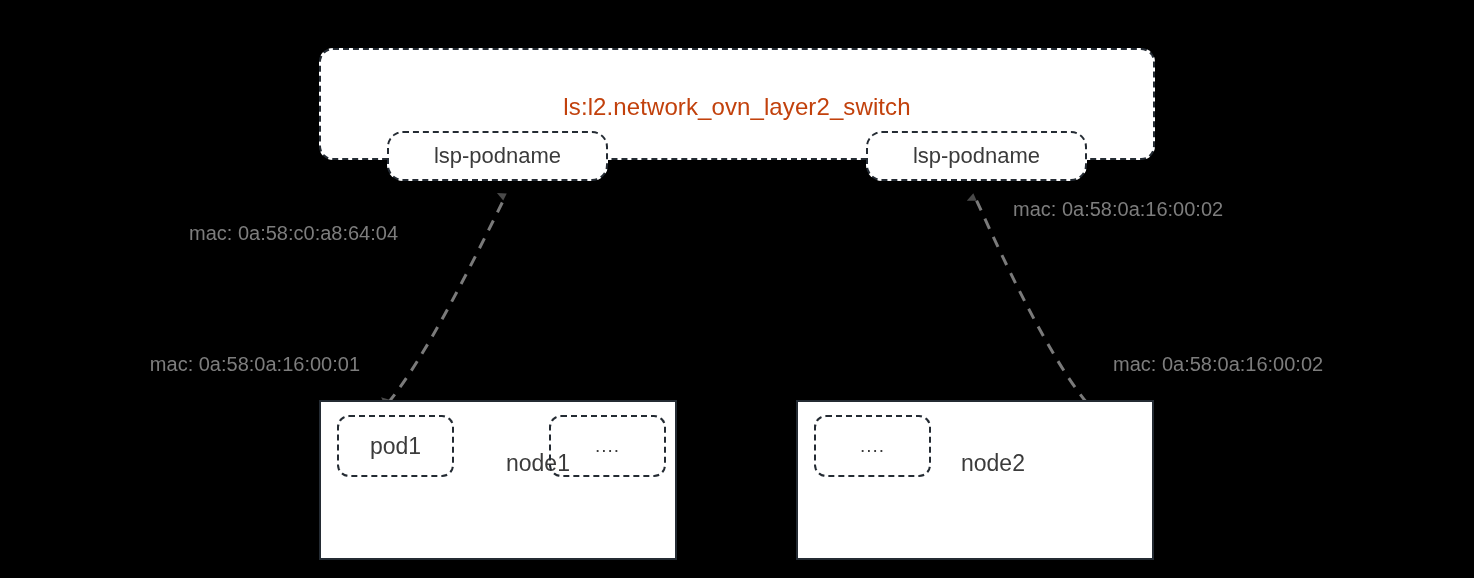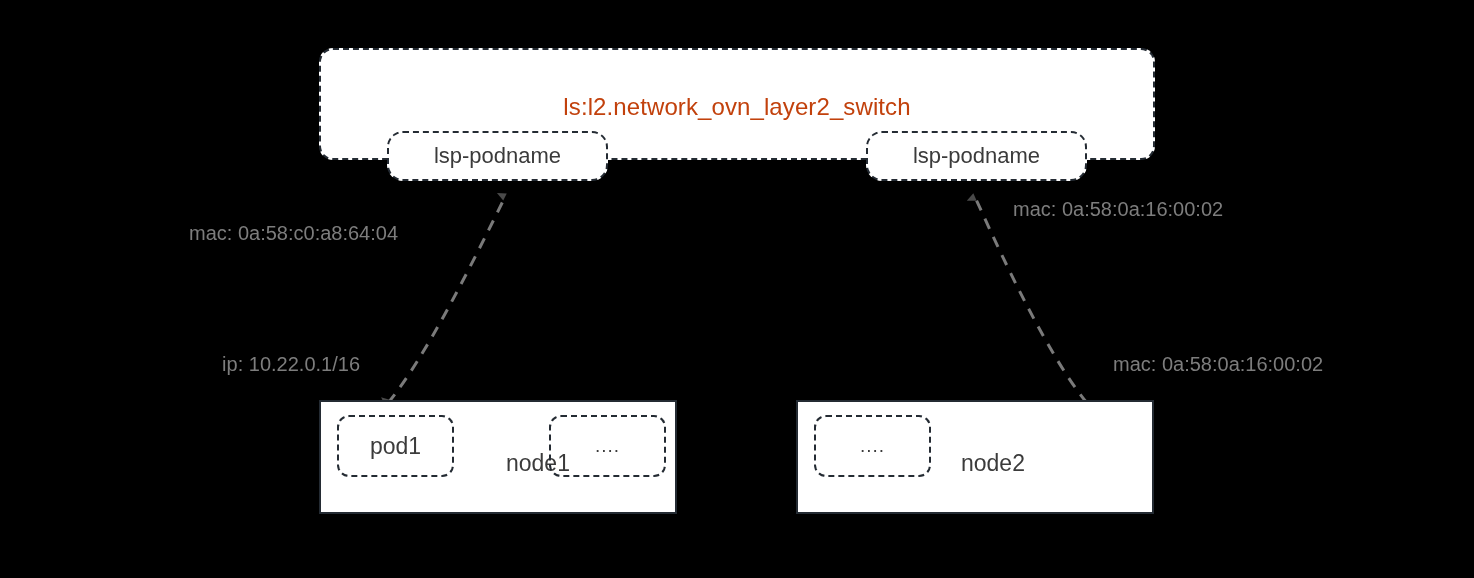--- a/index.html
+++ b/index.html
@@ -62,21 +62,21 @@
     font-size: 22px;
     white-space: nowrap;
   }
   .lsp-left  { left: 387px; }
   .lsp-right { left: 866px; }
 
   
   .node-box {
     top: 400px;
     width: 358px;
-    height: 114px;
+    height: 160px;
     background: #ffffff;
     border: 2px solid #242b33;
     box-sizing: border-box;
   }
   .node-left  { left: 319px; }
   .node-right { left: 796px; }
 
   .node-label {
     position: absolute;
     top: 48px;
@@ -164,18 +164,18 @@
 </div>
 
 <div class="abs node-box node-right">
   <div class="pod-box pod-slot-a">
     <span class="pod-dots">....</span>
   </div>
   <div class="node-label node-label-right">node2</div>
 </div>
 
 <div class="abs annot info-pod1">
-  <div>ip: 10.22.0.1/16</div>
+  <div>mac: 0a:58:0a:16:00:01</div>
 </div>
 
 <div class="abs annot info-pod2">
   <div>mac: 0a:58:0a:16:00:02</div>
 </div>
 
 </body></html>

